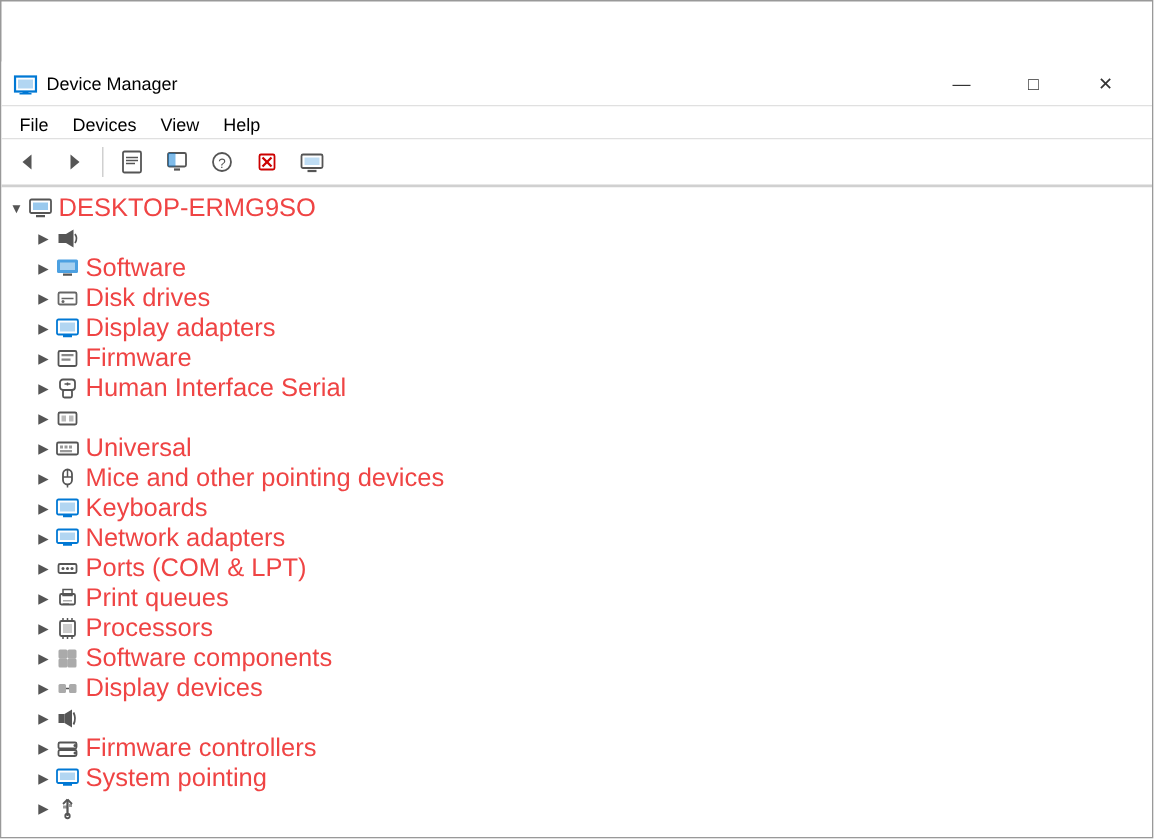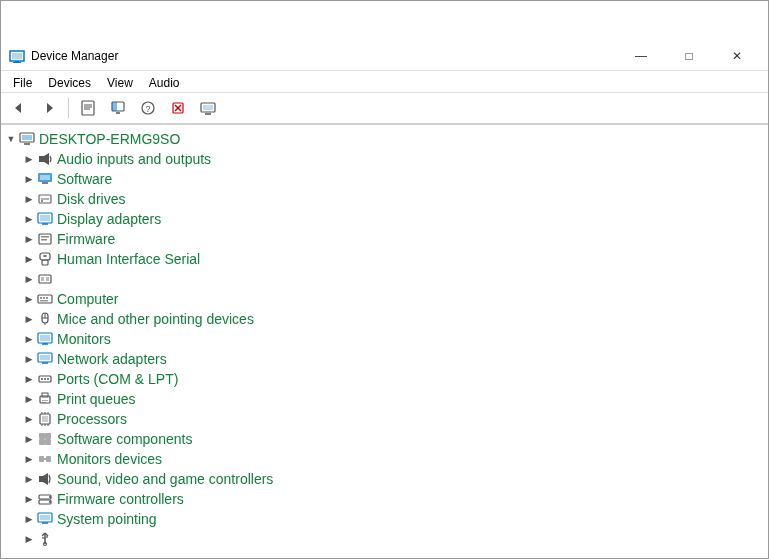--- a/index.html
+++ b/index.html
@@ -128,22 +128,22 @@
     .tree-icon {
       width: 16px;
       height: 16px;
       margin-right: 4px;
       display: flex;
       align-items: center;
       justify-content: center;
       flex-shrink: 0;
     }
     .tree-label {
-      font-size: 14px;
-      color: #15803d;
+      font-size: 17px;
+      color: #ef4444;
       white-space: nowrap;
     }
   </style>
 </head>
 <body>
 
 <div class="window">
 
   <div class="title-bar">
     <div class="title-bar-left">
@@ -159,21 +159,21 @@
       <button class="title-btn">—</button>
       <button class="title-btn">□</button>
       <button class="title-btn close">✕</button>
     </div>
   </div>
 
   <div class="menu-bar">
     <span class="menu-item">File</span>
     <span class="menu-item">Devices</span>
     <span class="menu-item">View</span>
-    <span class="menu-item">Audio</span>
+    <span class="menu-item">Help</span>
   </div>
 
   <div class="toolbar">
     <button class="toolbar-btn" title="Back">
       <svg width="16" height="16" viewBox="0 0 16 16">
         <polygon points="4,8 10,3 10,13" fill="#555"></polygon>
       </svg>
     </button>
     <button class="toolbar-btn" title="Forward">
       <svg width="16" height="16" viewBox="0 0 16 16">
@@ -235,21 +235,20 @@
 
       <div class="tree-item" style="padding-left:20px;">
         <span class="expand-btn">▶</span>
         <span class="tree-icon">
           <svg width="16" height="16" viewBox="0 0 16 16">
             <rect x="2" y="5" width="5" height="6" fill="#555"></rect>
             <polygon points="7,5 12,2 12,14 7,11" fill="#555"></polygon>
             <path d="M13,5 Q15,8 13,11" fill="none" stroke="#555" stroke-width="1.2"></path>
           </svg>
         </span>
-        <span class="tree-label">Audio inputs and outputs</span>
       </div>
 
       <div class="tree-item" style="padding-left:20px;">
         <span class="expand-btn">▶</span>
         <span class="tree-icon">
           <svg width="16" height="16" viewBox="0 0 16 16">
             <rect x="1" y="2" width="14" height="9" rx="1" fill="#0078d4" opacity="0.7"></rect>
             <rect x="3" y="4" width="10" height="5" fill="white" opacity="0.5"></rect>
             <line x1="5" y1="12" x2="11" y2="12" stroke="#555" stroke-width="1.5"></line>
           </svg>
@@ -321,21 +320,21 @@
         <span class="expand-btn">▶</span>
         <span class="tree-icon">
           <svg width="16" height="16" viewBox="0 0 16 16">
             <rect x="1" y="4" width="14" height="8" rx="1" fill="none" stroke="#555" stroke-width="1.2"></rect>
             <rect x="3" y="6" width="2" height="2" fill="#555" opacity="0.6"></rect>
             <rect x="6" y="6" width="2" height="2" fill="#555" opacity="0.6"></rect>
             <rect x="9" y="6" width="2" height="2" fill="#555" opacity="0.6"></rect>
             <rect x="3" y="9" width="8" height="1.5" fill="#555" opacity="0.6"></rect>
           </svg>
         </span>
-        <span class="tree-label">Computer</span>
+        <span class="tree-label">Universal</span>
       </div>
 
       <div class="tree-item" style="padding-left:20px;">
         <span class="expand-btn">▶</span>
         <span class="tree-icon">
           <svg width="16" height="16" viewBox="0 0 16 16">
             <rect x="5" y="2" width="6" height="10" rx="3" fill="none" stroke="#555" stroke-width="1.2"></rect>
             <line x1="8" y1="2" x2="8" y2="7" stroke="#555" stroke-width="1"></line>
             <line x1="5" y1="7" x2="11" y2="7" stroke="#555" stroke-width="1"></line>
             <line x1="8" y1="12" x2="8" y2="14" stroke="#555" stroke-width="1"></line>
@@ -347,21 +346,21 @@
       <div class="tree-item" style="padding-left:20px;">
         <span class="expand-btn">▶</span>
         <span class="tree-icon">
           <svg width="16" height="16" viewBox="0 0 16 16">
             <rect x="1" y="2" width="14" height="10" rx="1" fill="none" stroke="#0078d4" stroke-width="1.2"></rect>
             <rect x="3" y="4" width="10" height="6" fill="#0078d4" opacity="0.3"></rect>
             <line x1="5" y1="13" x2="11" y2="13" stroke="#0078d4" stroke-width="1.5"></line>
             <line x1="8" y1="12" x2="8" y2="13" stroke="#0078d4" stroke-width="1.5"></line>
           </svg>
         </span>
-        <span class="tree-label">Monitors</span>
+        <span class="tree-label">Keyboards</span>
       </div>
 
       <div class="tree-item" style="padding-left:20px;">
         <span class="expand-btn">▶</span>
         <span class="tree-icon">
           <svg width="16" height="16" viewBox="0 0 16 16">
             <rect x="1" y="2" width="14" height="9" rx="1" fill="none" stroke="#0078d4" stroke-width="1.2"></rect>
             <rect x="3" y="4" width="10" height="5" fill="#0078d4" opacity="0.3"></rect>
             <line x1="5" y1="12" x2="11" y2="12" stroke="#0078d4" stroke-width="1.5"></line>
           </svg>
@@ -427,33 +426,32 @@
 
       <div class="tree-item" style="padding-left:20px;">
         <span class="expand-btn">▶</span>
         <span class="tree-icon">
           <svg width="16" height="16" viewBox="0 0 16 16">
             <rect x="2" y="5" width="5" height="6" rx="1" fill="#555" opacity="0.5"></rect>
             <rect x="9" y="5" width="5" height="6" rx="1" fill="#555" opacity="0.5"></rect>
             <line x1="7" y1="8" x2="9" y2="8" stroke="#555" stroke-width="1"></line>
           </svg>
         </span>
-        <span class="tree-label">Monitors devices</span>
+        <span class="tree-label">Display devices</span>
       </div>
 
       <div class="tree-item" style="padding-left:20px;">
         <span class="expand-btn">▶</span>
         <span class="tree-icon">
           <svg width="16" height="16" viewBox="0 0 16 16">
             <rect x="2" y="5" width="4" height="6" fill="#555"></rect>
             <polygon points="6,5 11,2 11,14 6,11" fill="#555"></polygon>
             <path d="M12,4 Q14,8 12,12" fill="none" stroke="#555" stroke-width="1.2"></path>
           </svg>
         </span>
-        <span class="tree-label">Sound, video and game controllers</span>
       </div>
 
       <div class="tree-item" style="padding-left:20px;">
         <span class="expand-btn">▶</span>
         <span class="tree-icon">
           <svg width="16" height="16" viewBox="0 0 16 16">
             <rect x="2" y="4" width="12" height="4" rx="1" fill="none" stroke="#555" stroke-width="1.2"></rect>
             <rect x="2" y="9" width="12" height="4" rx="1" fill="none" stroke="#555" stroke-width="1.2"></rect>
             <circle cx="13" cy="6" r="1" fill="#555"></circle>
             <circle cx="13" cy="11" r="1" fill="#555"></circle>

